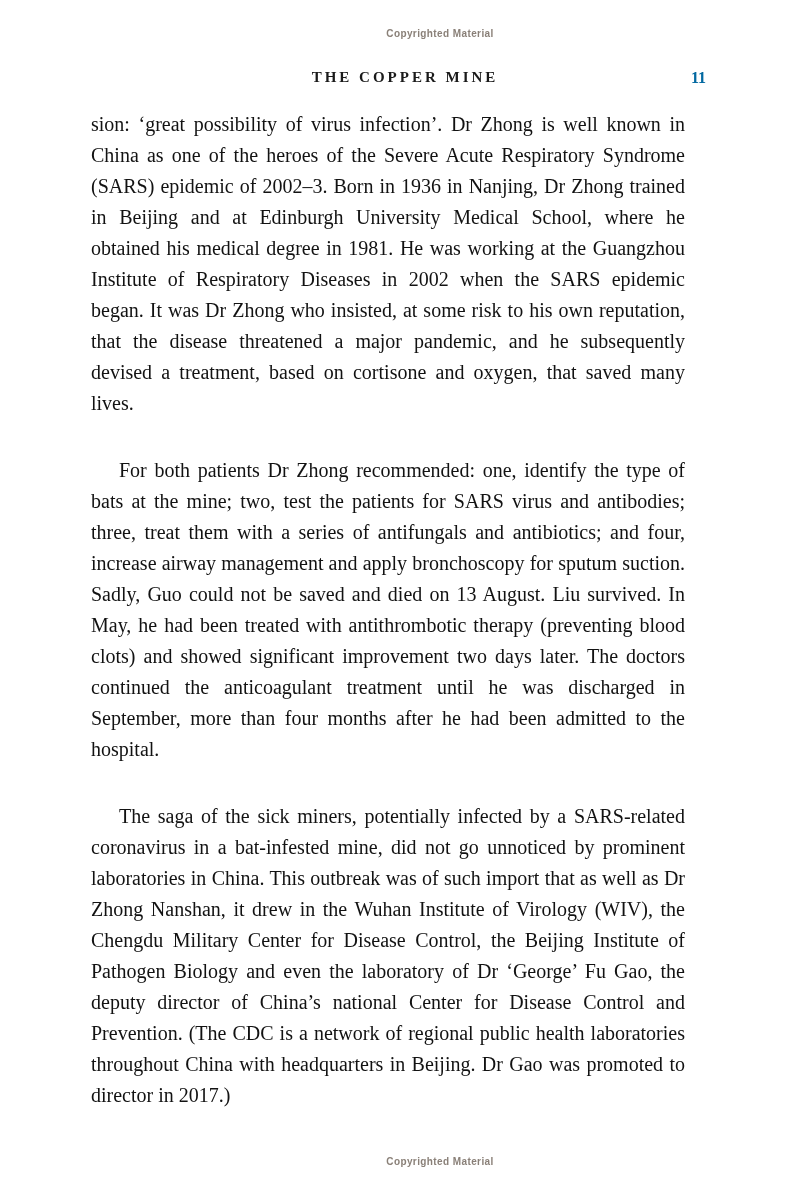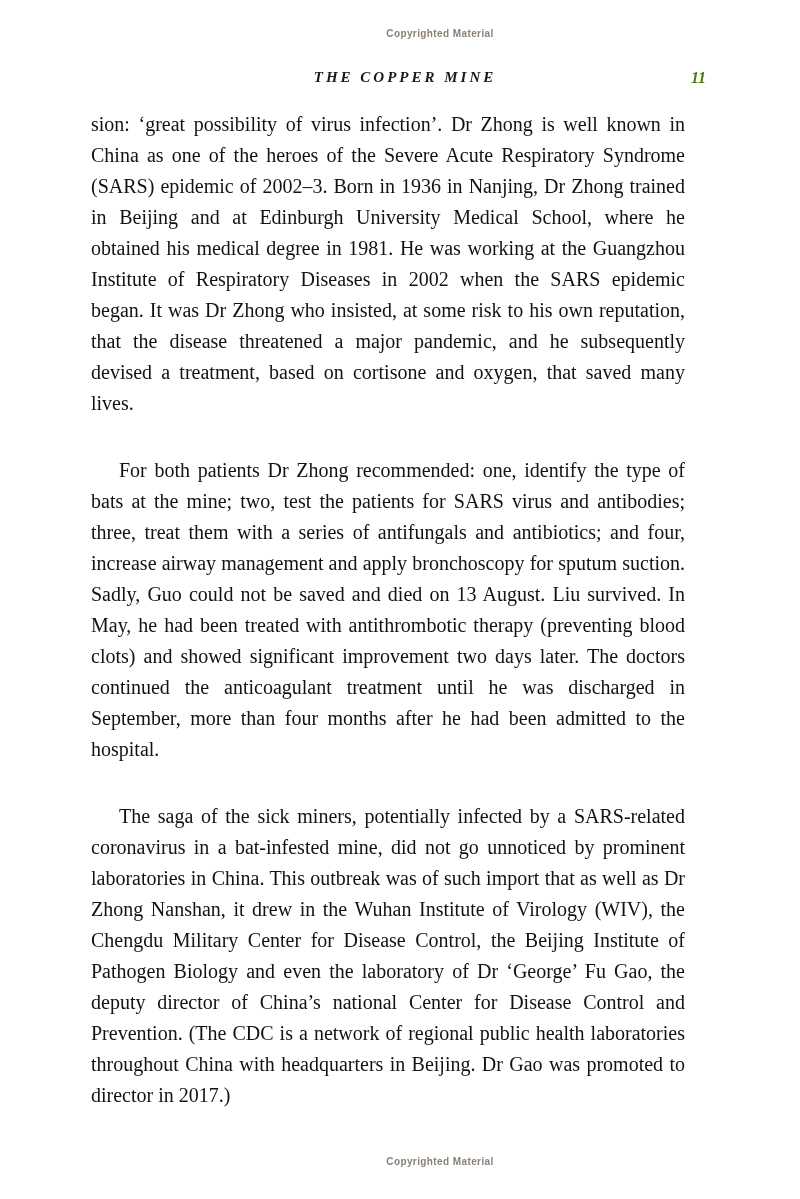--- a/index.html
+++ b/index.html
@@ -30,38 +30,37 @@
   }
   .copyright.top { top: 28px; }
   .copyright.bottom { top: 1156px; }
 
   .header {
     position: absolute;
     top: 69px;
     left: 108px;
     width: 594px;
     height: 22px;
-    font-style: italic;
   }
   .running-title {
     width: 100%;
     text-align: center;
     font-family: "Liberation Serif", serif;
     font-size: 15px;
     font-weight: 600;
     letter-spacing: 3px;
     color: #1a1a1a;
   }
   .page-number {
     position: absolute;
     right: -4px;
     top: 0;
     font-size: 16px;
     font-weight: 600;
-    color: #4d7c0f;
+    color: #0369a1;
   }
 
   .body-text {
     position: absolute;
     top: 109px;
     left: 91px;
     width: 594px;
     font-size: 20px;
     line-height: 31px;
     text-align: justify;

